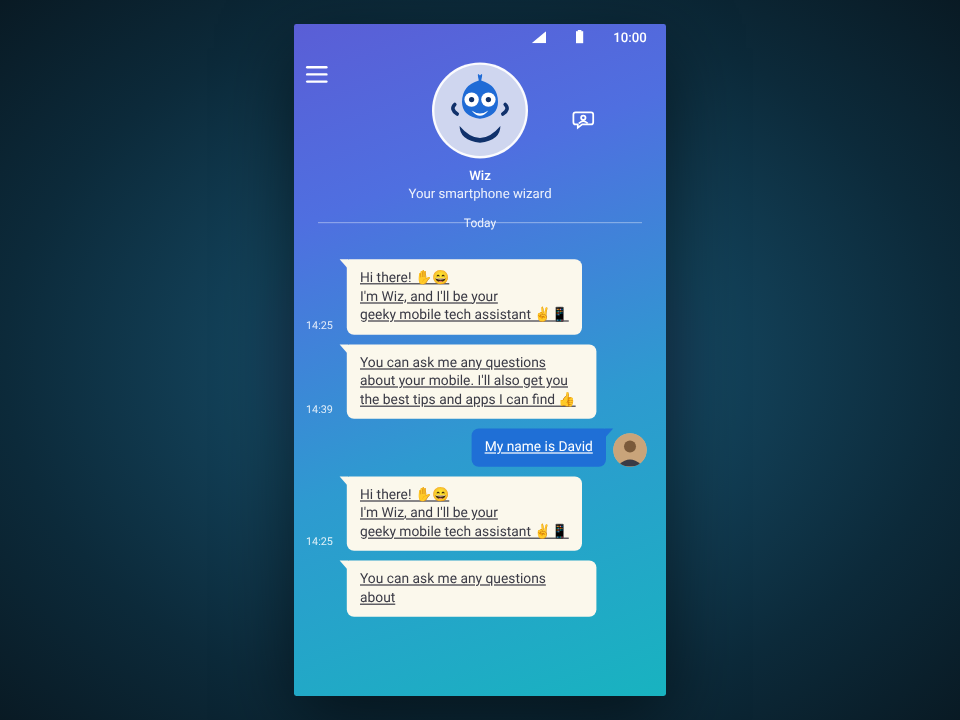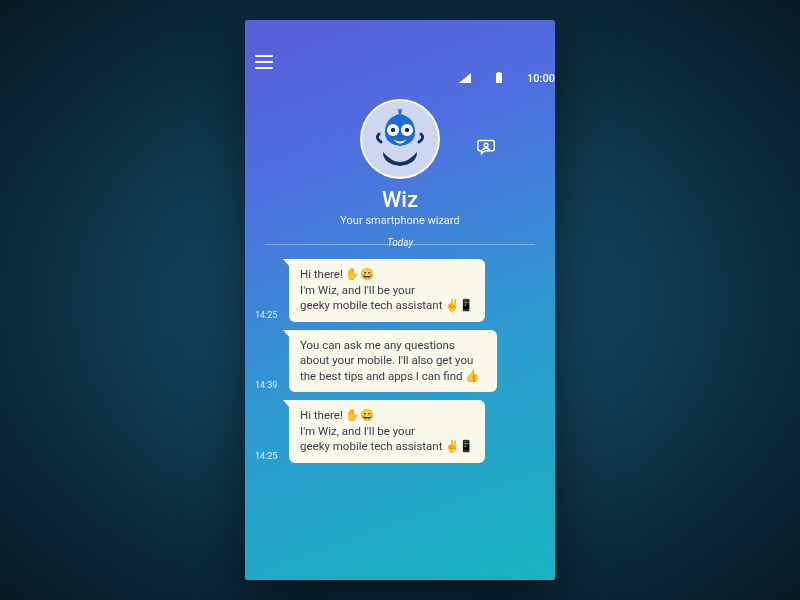--- a/index.html
+++ b/index.html
@@ -10,65 +10,65 @@
     display: flex; align-items: center; justify-content: center;
   }
   .phone {
     width: 310px; height: 560px; position: relative; overflow: hidden;
     background: linear-gradient(160deg, #5a5ed6 0%, #4f6fe0 25%, #2e9ad0 60%, #18b3c0 100%);
     box-shadow: 0 20px 60px rgba(0,0,0,.55);
     border-radius: 2px;
   }
   .statusbar {
     height: 22px; display: flex; align-items: center; justify-content: flex-end;
-    gap: 24px; padding: 0 0; color: #fff; font-size: 11px; font-weight: 500; margin-top: 47px;
+    gap: 24px; padding: 0 16px; color: #fff; font-size: 11px; font-weight: 500;
   }
   .sb-icon { display:inline-flex; }
   .menu-btn {
     position: absolute; top: 28px; left: 10px; width: 28px; height: 28px;
     display: flex; flex-direction: column; justify-content: center; gap: 4px;
     cursor: pointer;
   }
   .menu-btn span { display:block; height: 2px; width: 18px; background:#fff; border-radius:1px; }
   .header { padding-top: 10px; text-align:center; color:#fff; position:relative; }
   .avatar-wrap {
     width: 80px; height: 80px; border-radius: 50%; border: 2px solid rgba(255,255,255,.9);
     background:#cfd6ef; margin: 0 auto; display:flex; align-items:center; justify-content:center;
     overflow:hidden;
   }
   .head-action {
     position:absolute; top: 44px; right: 54px; width:28px; height:28px;
     display:flex; align-items:center; justify-content:center; color:#fff; cursor:pointer;
   }
-  .name { font-size: 22px; font-weight: 500; margin-top: 8px; }
+  .name { font-size: 11px; font-weight: 500; margin-top: 8px; }
   .subtitle { font-size: 11px; opacity:.9; margin-top:2px; }
   .divider {
-    position: relative; margin: 10px 20px 8px; height: 14px;
-    display:flex; align-items:flex-start; justify-content:center;font-style:italic;
+    position: relative; margin: 10px 20px 24px; height: 14px;
+    display:flex; align-items:flex-end; justify-content:center;
   }
   .divider::before {
     content:""; position:absolute; left:0; right:0; top:50%; height:1px;
     background: rgba(255,255,255,.35);
   }
   .divider .chip {
     position:relative; background: rgba(255,255,255,.0);
     padding: 0 8px; font-size:10px; color: rgba(255,255,255,.9);
     z-index:1;
   }
   .chat { padding: 0 10px 0 10px; }
   .row { display:flex; align-items:flex-end; margin-bottom:8px; }
   .row.in { justify-content:flex-start; }
   .row.out { justify-content:flex-end; }
   .time {
     width: 34px; font-size: 9px; color: rgba(255,255,255,.85);
     text-align:left; padding-bottom: 2px; flex-shrink:0;margin-top:21px;
   }
   .bubble {
     max-width: 208px; padding: 8px 11px; font-size: 11.5px; line-height: 1.35;
-    border-radius: 6px; position:relative;
+    border-radius: 6px; position:relative;text-decoration:underline;
   }
   .bubble.in {
     background: #fbf8ec; color:#3a3a45; border-top-left-radius: 2px;
   }
   .bubble.in::before {
     content:""; position:absolute; left:-6px; top:0; width:0;height:0;
     border-top: 0 solid transparent; border-bottom: 8px solid transparent;
     border-right: 7px solid #fbf8ec;
   }
   .bubble.out {
@@ -150,27 +150,40 @@
 I'm Wiz, and I'll be your
 geeky mobile tech assistant ✌️📱</div>
       </div>
 
       <div class="row in">
         <div class="time">14:39</div>
         <div class="bubble in" style="white-space: pre-line;">You can ask me any questions about your mobile. I'll also get you the best tips and apps I can find 👍</div>
       </div>
 
 
+      <div class="row out">
+        <div class="spacer"></div>
+        <div style="flex:1"></div>
+        <div class="bubble out" style="white-space: pre-line;">My name is David</div>
+        <div class="msg-avatar user">
+          <svg width="28" height="28" viewBox="0 0 28 28">
+            <circle cx="14" cy="14" r="14" fill="#c9a47a"></circle>
+            <circle cx="14" cy="11" r="5" fill="#7a5a3a"></circle>
+            <path d="M5 26 Q14 18 23 26 L23 28 L5 28 Z" fill="#3a3a45"></path>
+          </svg>
+        </div>
+      </div>
 
       <div class="row in">
         <div class="time">14:25</div>
         <div class="bubble in" style="white-space: pre-line;">Hi there! ✋😄
 I'm Wiz, and I'll be your
 geeky mobile tech assistant ✌️📱</div>
       </div>
 
       <div class="row in">
         <div class="time"></div>
+        <div class="bubble in" style="white-space: pre-line;">You can ask me any questions about</div>
       </div>
 
     </div>
   </div>
 </div>
 
 </body></html>

